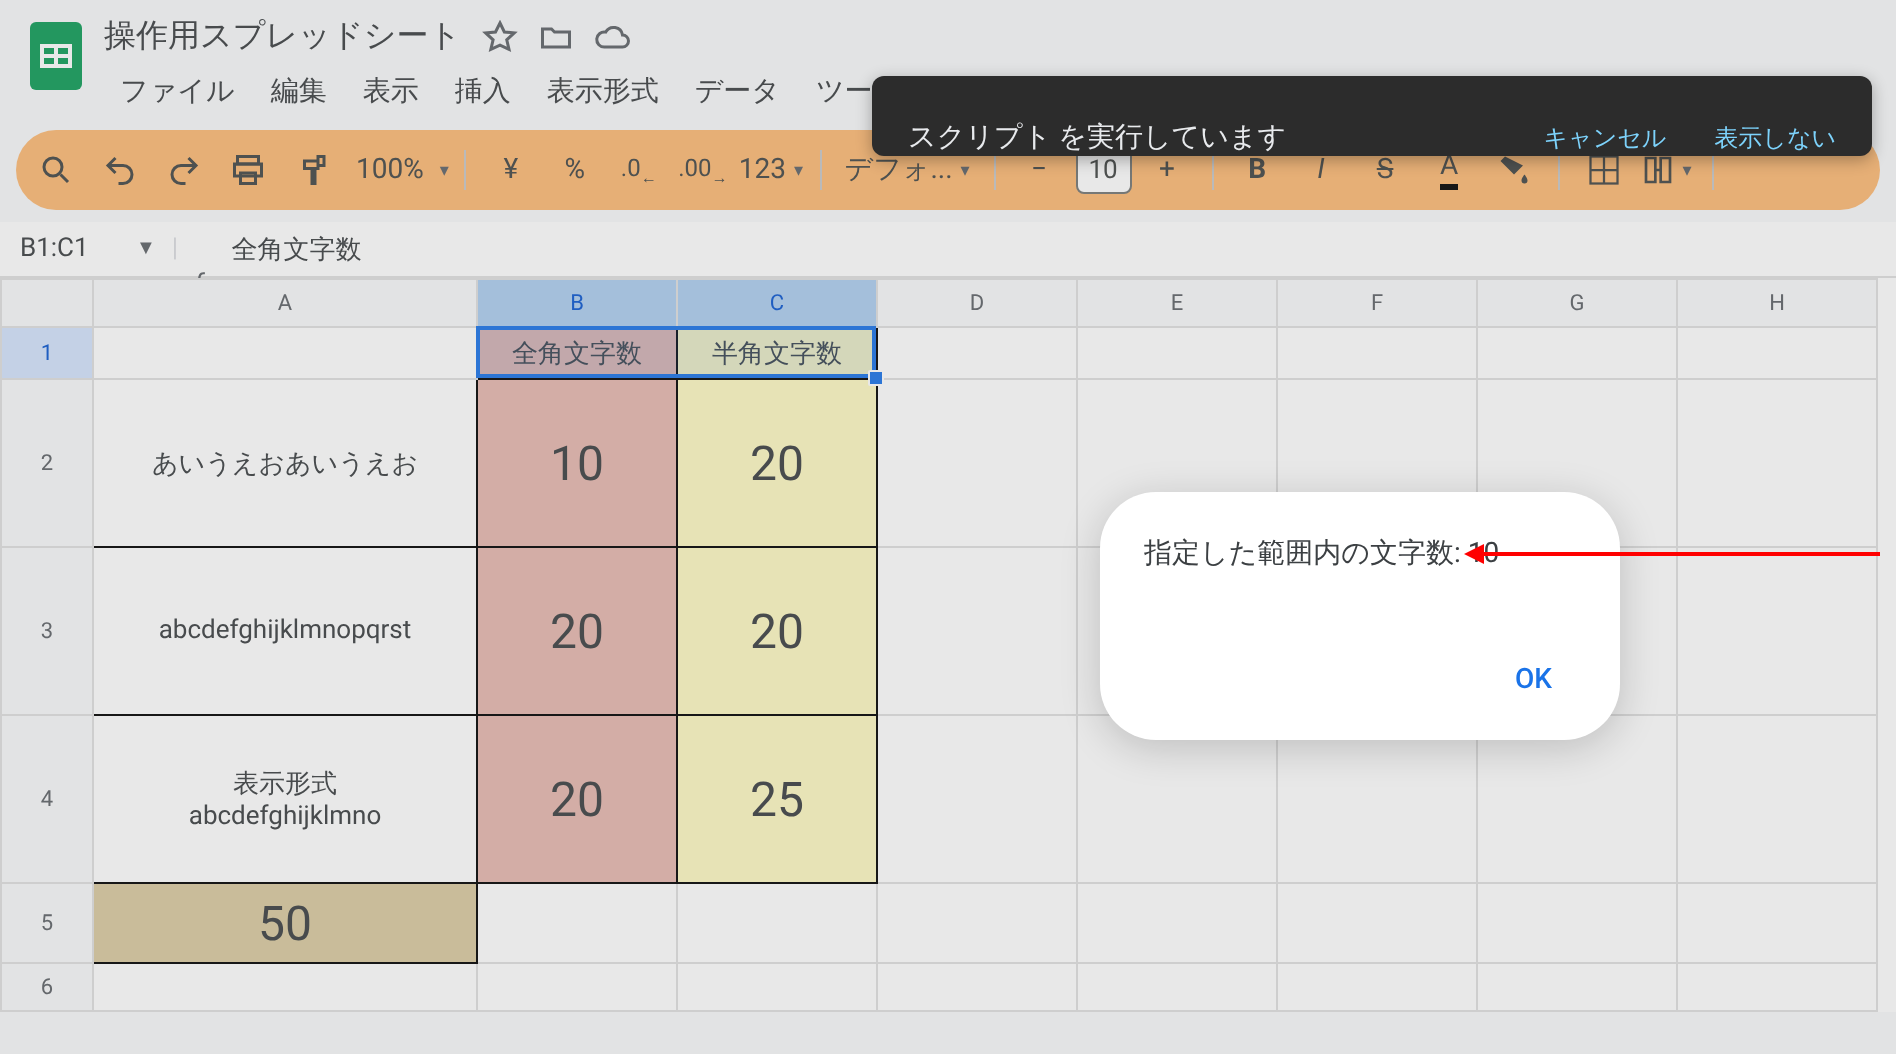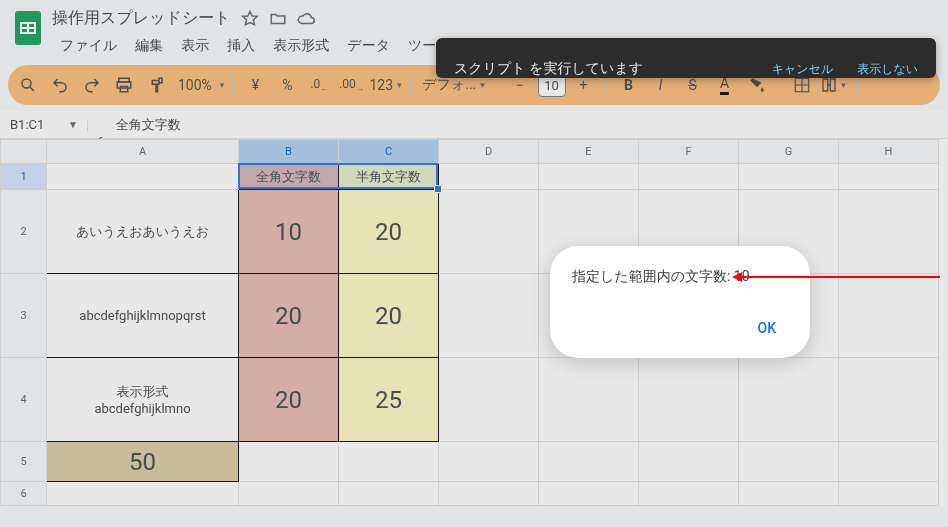--- a/index.html
+++ b/index.html
@@ -129,21 +129,21 @@
   .toast-btn{color:#7dd3fc; font-size:12px; margin-left:24px; cursor:pointer;}
 
   
   .alert {
     position:absolute; top:246px; left:550px; width:260px;
     background:#fff; border-radius:28px; z-index:110;
     padding:22px 22px 16px 22px;
     box-shadow:0 4px 20px rgba(0,0,0,0.18);
   }
   .alert-text{font-size:14px; color:#3c4043;}
-  .alert-actions{display:flex; justify-content:flex-end; margin-top:28px;}
+  .alert-actions{display:flex; justify-content:flex-end; margin-top:40px;}
   .alert-ok{color:#1a73e8; font-weight:500; font-size:14px; padding:6px 12px; cursor:pointer;}
 
   
   .arrow {
     position:absolute; top:276px; left:740px; width:200px; height:2px;
     background:#ff0000; z-index:120;
   }
   .arrow::before{
     content:""; position:absolute; left:-8px; top:-4px;
     border-top:5px solid transparent; border-bottom:5px solid transparent;

